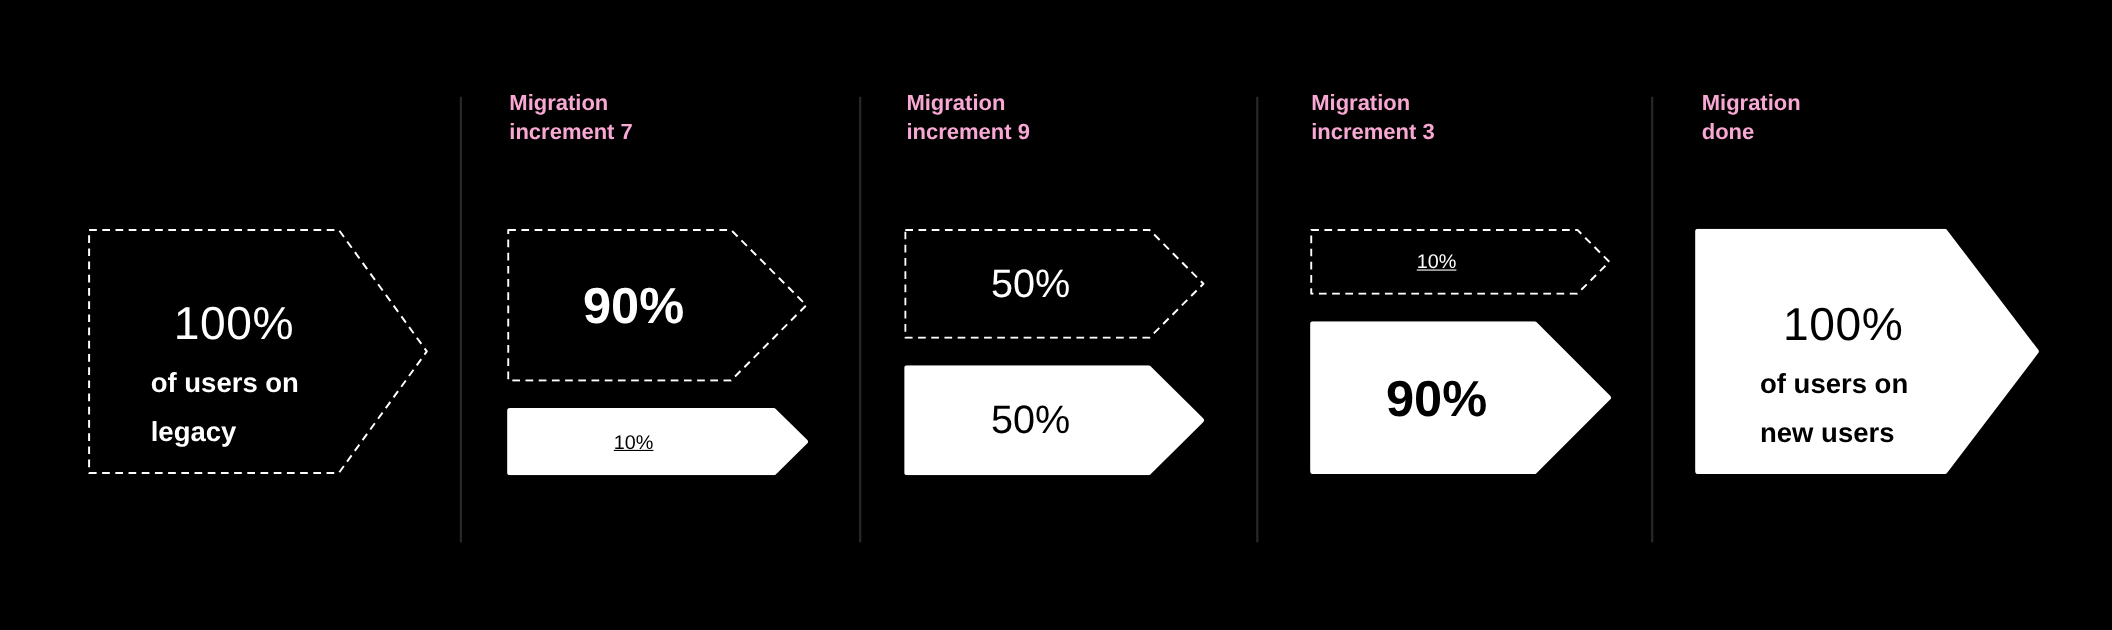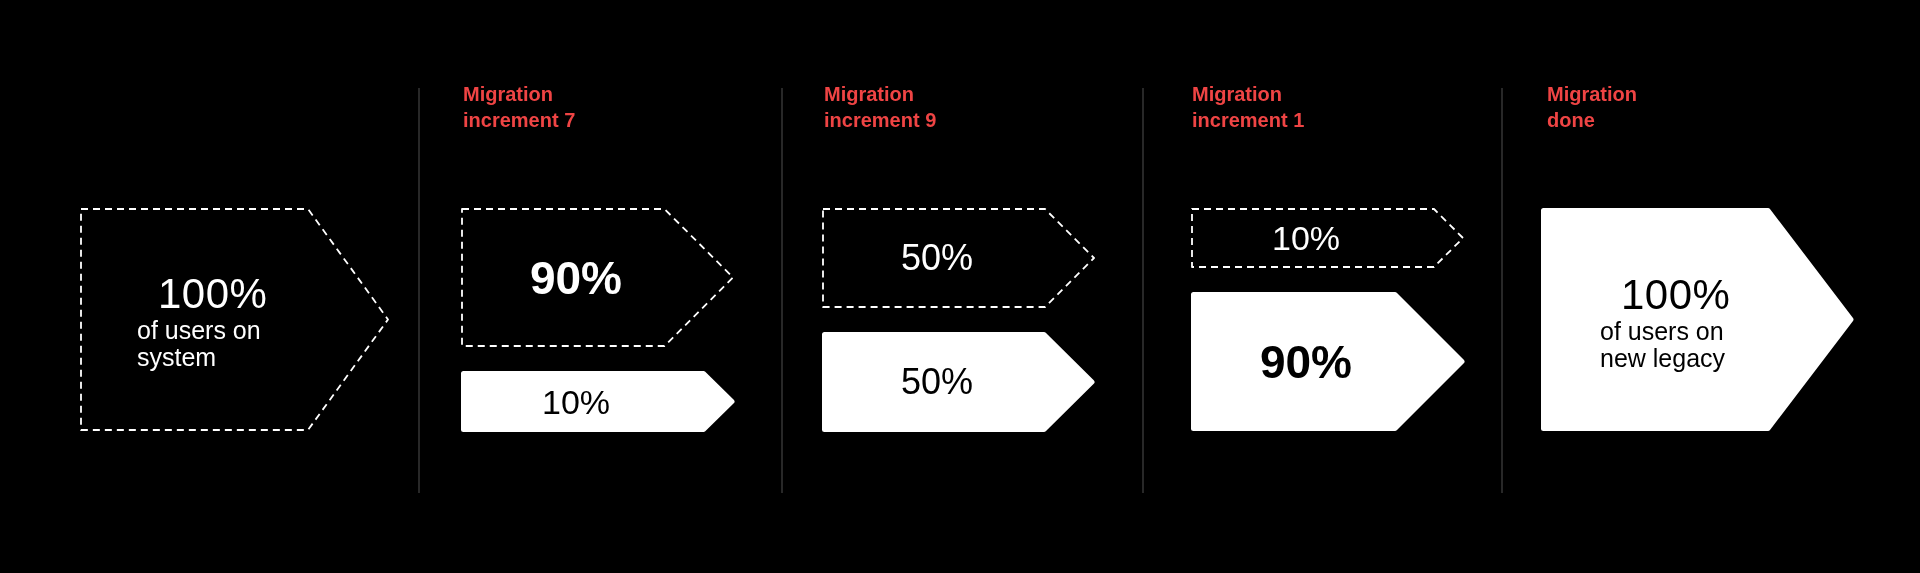--- a/index.html
+++ b/index.html
@@ -18,21 +18,21 @@
   .divider {
     position: absolute;
     top: 88px;
     width: 2px;
     height: 405px;
     background: #282828;
   }
   .heading {
     position: absolute;
     top: 81px;
-    color: #ef4444;
+    color: #f9a8d4;
     font-size: 20px;
     line-height: 26px;
     font-weight: 700;
     white-space: nowrap;
   }
   .arrow-svg {
     position: absolute;
     display: block;
   }
   .bar-label {
@@ -42,37 +42,37 @@
     justify-content: center;
     transform: translateX(-22px);
     font-weight: 500;
     white-space: nowrap;
     pointer-events: none;
   }
   .bar-label.on-black { color: #ffffff; }
   .bar-label.on-white { color: #000000; }
   .fs-xl { font-size: 46px; line-height: 46px; font-weight: bold; }
   .fs-lg { font-size: 36px; line-height: 40px; }
-  .fs-sm { font-size: 34px; line-height: 26px; }
+  .fs-sm { font-size: 18px; line-height: 26px; text-decoration: underline; }
   .big-label {
     position: absolute;
     pointer-events: none;
   }
   .big-label .value {
     font-size: 42px;
     line-height: 44px;
     font-weight: 500;
     letter-spacing: 0.5px;
     margin-left: 21px;
   }
   .big-label .caption {
     font-size: 25px;
     line-height: 25px;
-    font-weight: 400;
-    margin-top: 2px;
+    font-weight: 700;
+    margin-top: 20px;
   }
   .big-label.on-black { color: #ffffff; }
   .big-label.on-white { color: #000000; }
   .dashed-shape {
     fill: #000000;
     stroke: #ffffff;
     stroke-width: 1.8;
     stroke-dasharray: 7 5;
     stroke-linejoin: round;
   }
@@ -92,21 +92,21 @@
   <div class="divider" style="left:781px"></div>
   <div class="divider" style="left:1142px"></div>
   <div class="divider" style="left:1501px"></div>
 
   <svg class="arrow-svg" style="left:80px; top:208px" width="312" height="223" viewBox="0 0 312 223">
     <path class="dashed-shape" d="M1,1 L228,1 L308,111.5 L228,222 L1,222 Z"></path>
   </svg>
   <div class="big-label on-black" style="left:137px; top:272px">
     <div class="value">100%</div>
     <div class="caption">of users on</div>
-    <div class="caption">system</div>
+    <div class="caption">legacy</div>
   </div>
 
   <div class="heading" style="left:463px">
     <div>Migration</div>
     <div>increment 7</div>
   </div>
   <svg class="arrow-svg" style="left:461px; top:208px" width="274" height="139" viewBox="0 0 274 139">
     <path class="dashed-shape" d="M1,1 L203.5,1 L272,69.5 L203.5,138 L1,138 Z"></path>
   </svg>
   <div class="bar-label on-black fs-xl" style="left:461px; top:208px; width:274px; height:139px">90%</div>
@@ -123,37 +123,37 @@
     <path class="dashed-shape" d="M1,1 L223,1 L272,50 L223,99 L1,99 Z"></path>
   </svg>
   <div class="bar-label on-black fs-lg" style="left:822px; top:208px; width:274px; height:100px">50%</div>
   <svg class="arrow-svg" style="left:822px; top:332px" width="274" height="100" viewBox="0 0 274 100">
     <path class="solid-shape" d="M2.5,2.5 L222,2.5 L270,50 L222,97.5 L2.5,97.5 Z"></path>
   </svg>
   <div class="bar-label on-white fs-lg" style="left:822px; top:332px; width:274px; height:100px">50%</div>
 
   <div class="heading" style="left:1192px">
     <div>Migration</div>
-    <div>increment 1</div>
+    <div>increment 3</div>
   </div>
   <svg class="arrow-svg" style="left:1191px; top:208px" width="274" height="60" viewBox="0 0 274 60">
     <path class="dashed-shape" d="M1,1 L243,1 L272,30 L243,59 L1,59 Z"></path>
   </svg>
   <div class="bar-label on-black fs-sm" style="left:1191px; top:208px; width:274px; height:60px">10%</div>
   <svg class="arrow-svg" style="left:1191px; top:292px" width="274" height="139" viewBox="0 0 274 139">
     <path class="solid-shape" d="M2.5,2.5 L204,2.5 L271,69.5 L204,136.5 L2.5,136.5 Z"></path>
   </svg>
   <div class="bar-label on-white fs-xl" style="left:1191px; top:292px; width:274px; height:139px">90%</div>
 
   <div class="heading" style="left:1547px">
     <div>Migration</div>
     <div>done</div>
   </div>
   <svg class="arrow-svg" style="left:1541px; top:208px" width="314" height="223" viewBox="0 0 314 223">
     <path class="solid-shape" d="M2.5,2.5 L227,2.5 L310,111.5 L227,220.5 L2.5,220.5 Z"></path>
   </svg>
   <div class="big-label on-white" style="left:1600px; top:273px">
     <div class="value">100%</div>
     <div class="caption">of users on</div>
-    <div class="caption">new legacy</div>
+    <div class="caption">new users</div>
   </div>
 
 </div>
 
 </body></html>

